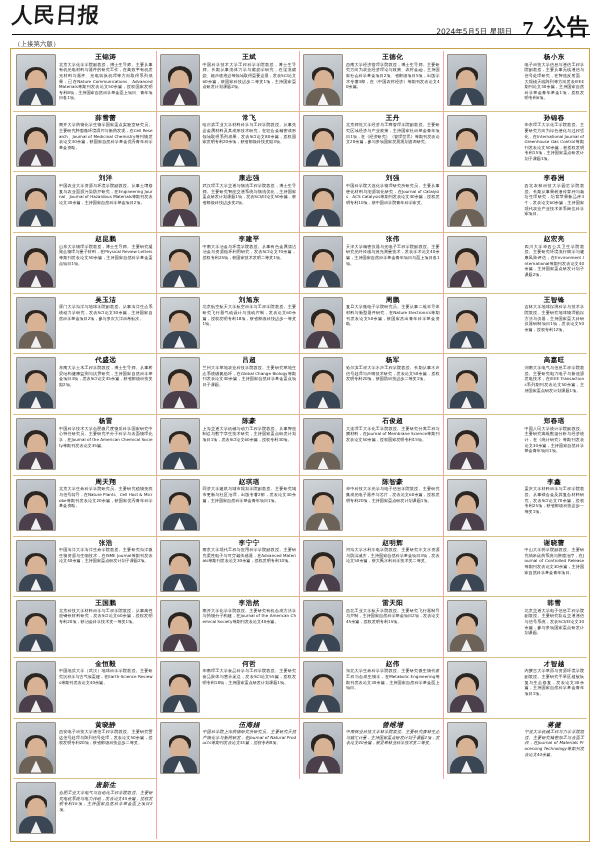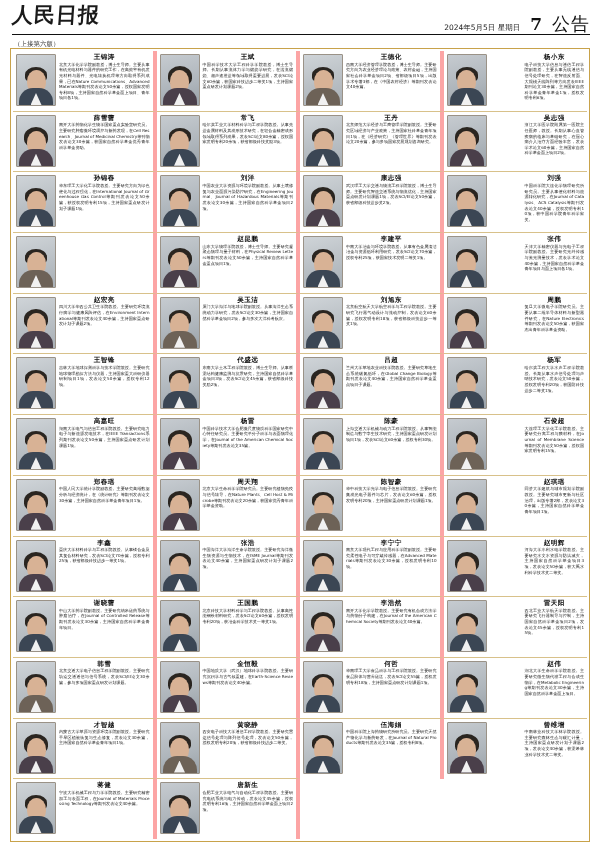--- a/index.html
+++ b/index.html
@@ -18,21 +18,21 @@
   }
   .logo{
     font-family:"DejaVu Serif","Liberation Serif",serif;
     font-weight:700;font-size:21px;letter-spacing:1px;color:#1a1a1a;
     line-height:1;white-space:nowrap;
     transform:skewX(-4deg);
   }
   .mast-right{margin-left:auto;display:flex;align-items:baseline;gap:10px;padding-top:8px;text-align:right;}
   .mast-date{font-size:7.5px;color:#222;}
   .mast-pageno{font-family:"DejaVu Serif","Liberation Serif",serif;font-size:17px;font-weight:700;}
-  .mast-section{font-family:"DejaVu Serif","Liberation Serif",serif;font-size:18px;font-weight:400;letter-spacing:1px;}
+  .mast-section{font-family:"DejaVu Serif","Liberation Serif",serif;font-size:22px;font-weight:700;letter-spacing:1px;}
   .mast-rule{position:absolute;left:12px;right:10px;top:34px;height:1px;background:#111;}
 
   
   .kicker{
     position:absolute;left:14px;top:40px;font-size:6.5px;color:#333;
   }
 
   
   .frame{
     position:absolute;left:10px;top:48px;right:10px;bottom:6px;
@@ -41,21 +41,21 @@
     padding:2px;
     background:#fff;
   }
   .grid{
     width:100%;height:100%;
     display:grid;
     grid-template-columns:repeat(4,1fr);
     box-sizing:border-box;
   }
   .cell{
-    border-right:4px solid #fca5a5;
+    border-right:1px solid #fca5a5;
     border-bottom:1px solid #d8c18a;
     box-sizing:border-box;
     padding:3px 3px 2px 3px;
     display:flex;
     gap:3px;
     overflow:hidden;
     background:#fff;
   }
   .cell:nth-child(4n){border-right:none;gap:38px;}
   .photo{
@@ -92,21 +92,21 @@
   .txt{flex:1 1 auto;min-width:0;}
   .name{
     font-size:6.6px;font-weight:700;color:#111;text-align:center;
     margin:0 0 1px 0;letter-spacing:0.4px;line-height:1;
   }
   .bio{
     font-size:4.1px;line-height:1.38;color:#222;text-align:justify;
     word-break:break-all;hyphens:auto;margin:0;
   }
   
-  .grid .cell.lastrow{border-bottom:none;}
+  .grid .cell.lastrow{border-bottom:none;font-style:italic;}
 </style>
 </head>
 <body>
 
 <div class="page">
 
   <div class="masthead">
     <div class="logo">人民日报</div>
     <div class="mast-right">
       <div class="mast-date">2024年5月5日  星期日</div>
@@ -205,33 +205,20 @@
             <i class="head"></i>
             <i class="body"></i>
             <i class="shirt"></i>
           </div>
           <div class="txt">
             <div class="name">王丹</div>
             <div class="bio">北京师范大学经济与工商管理学院副教授。主要研究区域经济与产业政策，主持国家社科基金青年项目1项，在《经济研究》《管理世界》等期刊发表论文20余篇，参与多项国家发展规划咨询研究。</div>
           </div>
         </div>
         <div class="cell">
-          <div class="photo f v">
-            <i class="bg"></i>
-            <i class="hair"></i>
-            <i class="head"></i>
-            <i class="body"></i>
-            <i class="shirt"></i>
-          </div>
-          <div class="txt">
-            <div class="name">吴志强</div>
-            <div class="bio">浙江大学医学院附属第一医院主任医师，教授。长期从事心血管疾病的临床与基础研究，在冠心病介入治疗方面经验丰富，发表学术论文60余篇，主持国家自然科学基金面上项目2项。</div>
-          </div>
-        </div>
-        <div class="cell">
           <div class="photo">
             <i class="bg"></i>
             <i class="hair"></i>
             <i class="head"></i>
             <i class="body"></i>
             <i class="shirt"></i>
           </div>
           <div class="txt">
             <div class="name">孙锦春</div>
             <div class="bio">华东理工大学化工学院教授。主要研究方向为绿色催化与过程强化，在International Journal of Greenhouse Gas Control等期刊发表论文50余篇，获授权发明专利15项，主持国家重点研发计划子课题1项。</div>
@@ -277,20 +264,24 @@
           </div>
         </div>
         <div class="cell">
           <div class="photo w">
             <i class="bg"></i>
             <i class="hair"></i>
             <i class="head"></i>
             <i class="body"></i>
             <i class="shirt"></i>
           </div>
+          <div class="txt">
+            <div class="name">李春洲</div>
+            <div class="bio">西北农林科技大学园艺学院教授。长期从事果树遗传育种与栽培生理研究，培育苹果新品种3个，发表论文60余篇，主持国家现代农业产业技术体系岗位科学家项目。</div>
+          </div>
         </div>
         <div class="cell">
           <div class="photo f v">
             <i class="bg"></i>
             <i class="hair"></i>
             <i class="head"></i>
             <i class="body"></i>
             <i class="shirt"></i>
           </div>
           <div class="txt">
@@ -500,46 +491,46 @@
             <i class="head"></i>
             <i class="body"></i>
             <i class="shirt"></i>
           </div>
           <div class="txt">
             <div class="name">周天翔</div>
             <div class="bio">北京大学生命科学学院研究员。主要研究植物免疫与信号转导，在Nature Plants、Cell Host &amp; Microbe等期刊发表论文20余篇，获国家优秀青年科学基金资助。</div>
           </div>
         </div>
         <div class="cell">
+          <div class="photo v">
+            <i class="bg"></i>
+            <i class="hair"></i>
+            <i class="head"></i>
+            <i class="body"></i>
+            <i class="shirt"></i>
+          </div>
+          <div class="txt">
+            <div class="name">赵琪瑶</div>
+            <div class="bio">同济大学建筑与城市规划学院副教授。主要研究城市更新与社区治理，出版专著2部，发表论文30余篇，主持国家自然科学基金青年项目1项。</div>
+          </div>
+        </div>
+        <div class="cell">
           <div class="photo w">
             <i class="bg"></i>
             <i class="hair"></i>
             <i class="head"></i>
             <i class="body"></i>
             <i class="shirt"></i>
           </div>
           <div class="txt">
             <div class="name">陈智豪</div>
             <div class="bio">华中科技大学光学与电子信息学院教授。主要研究集成光电子器件与芯片，发表论文60余篇，授权发明专利20项，主持国家重点研发计划课题1项。</div>
           </div>
         </div>
         <div class="cell">
-          <div class="photo v">
-            <i class="bg"></i>
-            <i class="hair"></i>
-            <i class="head"></i>
-            <i class="body"></i>
-            <i class="shirt"></i>
-          </div>
-          <div class="txt">
-            <div class="name">赵琪瑶</div>
-            <div class="bio">同济大学建筑与城市规划学院副教授。主要研究城市更新与社区治理，出版专著2部，发表论文30余篇，主持国家自然科学基金青年项目1项。</div>
-          </div>
-        </div>
-        <div class="cell">
           <div class="photo f">
             <i class="bg"></i>
             <i class="hair"></i>
             <i class="head"></i>
             <i class="body"></i>
             <i class="shirt"></i>
           </div>
           <div class="txt">
             <div class="name">李鑫</div>
             <div class="bio">重庆大学材料科学与工程学院教授。从事镁合金及其复合材料研究，发表SCI论文70余篇，授权专利25项，获省部级科技进步一等奖1项。</div>

